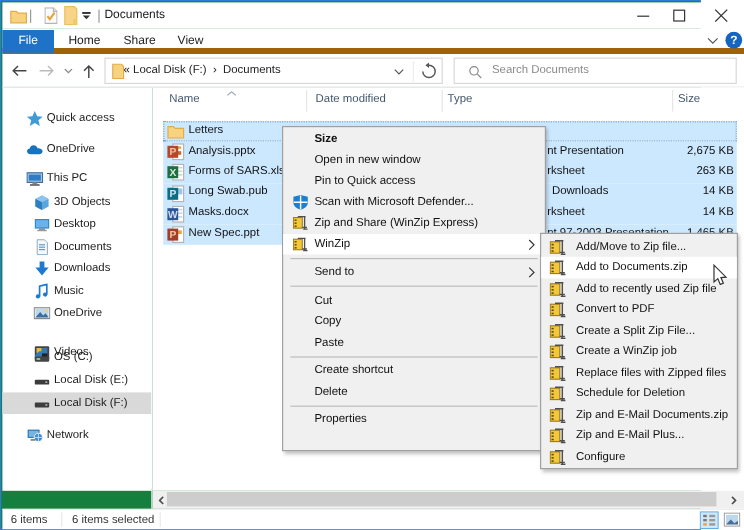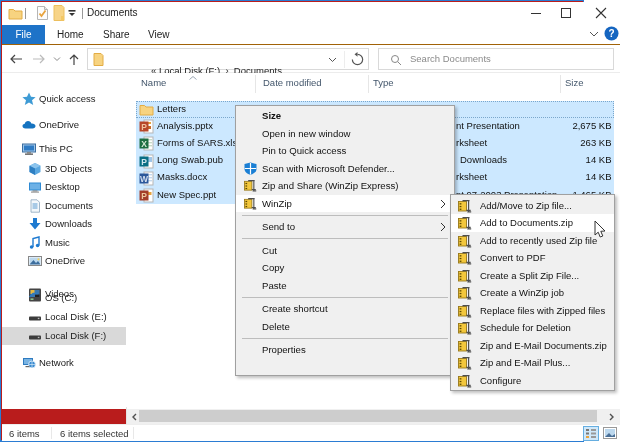--- a/index.html
+++ b/index.html
@@ -1,25 +1,25 @@
 <!DOCTYPE html>
 <html><head>
 <meta charset="utf-8">
 <style>
   html,body{margin:0;padding:0;}
   body{width:620px;height:442px;overflow:hidden;font-family:"Liberation Sans",sans-serif;font-size:9.5px;color:#111;}
   .abs{position:absolute;}
-  #win{position:absolute;left:0;top:0;width:584px;height:442px;background:#b91c1c;border:1px solid #2b7cd3;border-bottom-width:2px;box-sizing:border-box;}
+  #win{position:absolute;left:0;top:0;width:584px;height:442px;background:#15803d;border:1px solid #2b7cd3;border-bottom-width:2px;box-sizing:border-box;}
   
   #titlebar{position:absolute;left:1px;top:1px;width:618px;height:22px;background:#fff;}
   .ttxt{position:absolute;left:85px;top:5px;font-size:10px;color:#1a1a1a;}
   .qsep{position:absolute;top:6px;width:1px;height:11px;background:#999;}
   .winbtn{position:absolute;top:0;width:34px;height:22px;}
   
-  #tabrow{position:absolute;left:1px;top:23px;width:618px;height:21px;background:#fff;border-bottom:1px solid #a16207;box-sizing:border-box;text-decoration:underline;}
+  #tabrow{position:absolute;left:1px;top:23px;width:618px;height:21px;background:#fff;border-bottom:5px solid #a16207;box-sizing:border-box;text-decoration:underline;}
   #filetab{position:absolute;left:0px;top:1px;width:43px;height:19px;background:#1e73c8;color:#fff;text-align:center;line-height:19px;font-size:10px;}
   .tab{position:absolute;top:1px;height:19px;line-height:19px;font-size:10px;color:#222;}
   
   #navrow{position:absolute;left:1px;top:44px;width:618px;height:28px;background:#fff;border-bottom:1px solid #ececec;box-sizing:border-box;}
   #addrbox{position:absolute;left:85px;top:3px;width:282px;height:22px;border:1px solid #d9d9d9;box-sizing:border-box;background:#fff;}
   #searchbox{position:absolute;left:376px;top:3px;width:236px;height:22px;border:1px solid #d9d9d9;box-sizing:border-box;background:#fff;}
   
   #sidebar{position:absolute;left:1px;top:72px;width:125px;height:336px;background:#fff;}
   .side{position:absolute;left:0;width:124px;height:18px;line-height:18px;color:#1a1a1a;}
   .side .lbl{position:absolute;top:0;}
@@ -106,21 +106,21 @@
   <svg class="abs" style="left:51px;top:12px" width="8" height="5" viewBox="0 0 8 5">
         <path d="M1 0.5 L4 3.5 L7 0.5" stroke="#888" fill="none"></path>
       </svg>
   <svg class="abs" style="left:66px;top:8px" width="12" height="13" viewBox="0 0 12 13">
         <path d="M6 12 L6 2 M2 6 L6 2 L10 6" stroke="#444" stroke-width="1.2" fill="none"></path>
       </svg>
   <div id="addrbox">
     <svg class="abs" style="left:5px;top:4px" width="11" height="13" viewBox="0 0 11 13">
           <path d="M1 0.5 L8 0.5 L10 2.5 L10 12.5 L1 12.5 Z" fill="#f7d380" stroke="#e3ac44"></path>
         </svg>
-    <div class="abs" style="left:15px;top:16px;color:#222;margin-left:48px;">«&nbsp;Local Disk (F:)&nbsp; ›&nbsp; Documents</div>
+    <div class="abs" style="left:15px;top:4px;color:#222;">«&nbsp;Local Disk (F:)&nbsp; ›&nbsp; Documents</div>
     <svg class="abs" style="left:240px;top:8px" width="9" height="6" viewBox="0 0 9 6">
           <path d="M1 1 L4.5 4.5 L8 1" stroke="#555" fill="none"></path>
         </svg>
     <div class="abs" style="left:256px;top:2px;width:1px;height:17px;background:#ededed"></div>
     <svg class="abs" style="left:262px;top:3px" width="15" height="15" viewBox="0 0 16 16">
           <path d="M8 2.5 A5.5 5.5 0 1 1 2.5 8" stroke="#555" stroke-width="1.3" fill="none"></path>
           <path d="M8 0 L8 5 L4.8 2.5 Z" fill="#555"></path>
         </svg>
   </div>
   <div id="searchbox">

